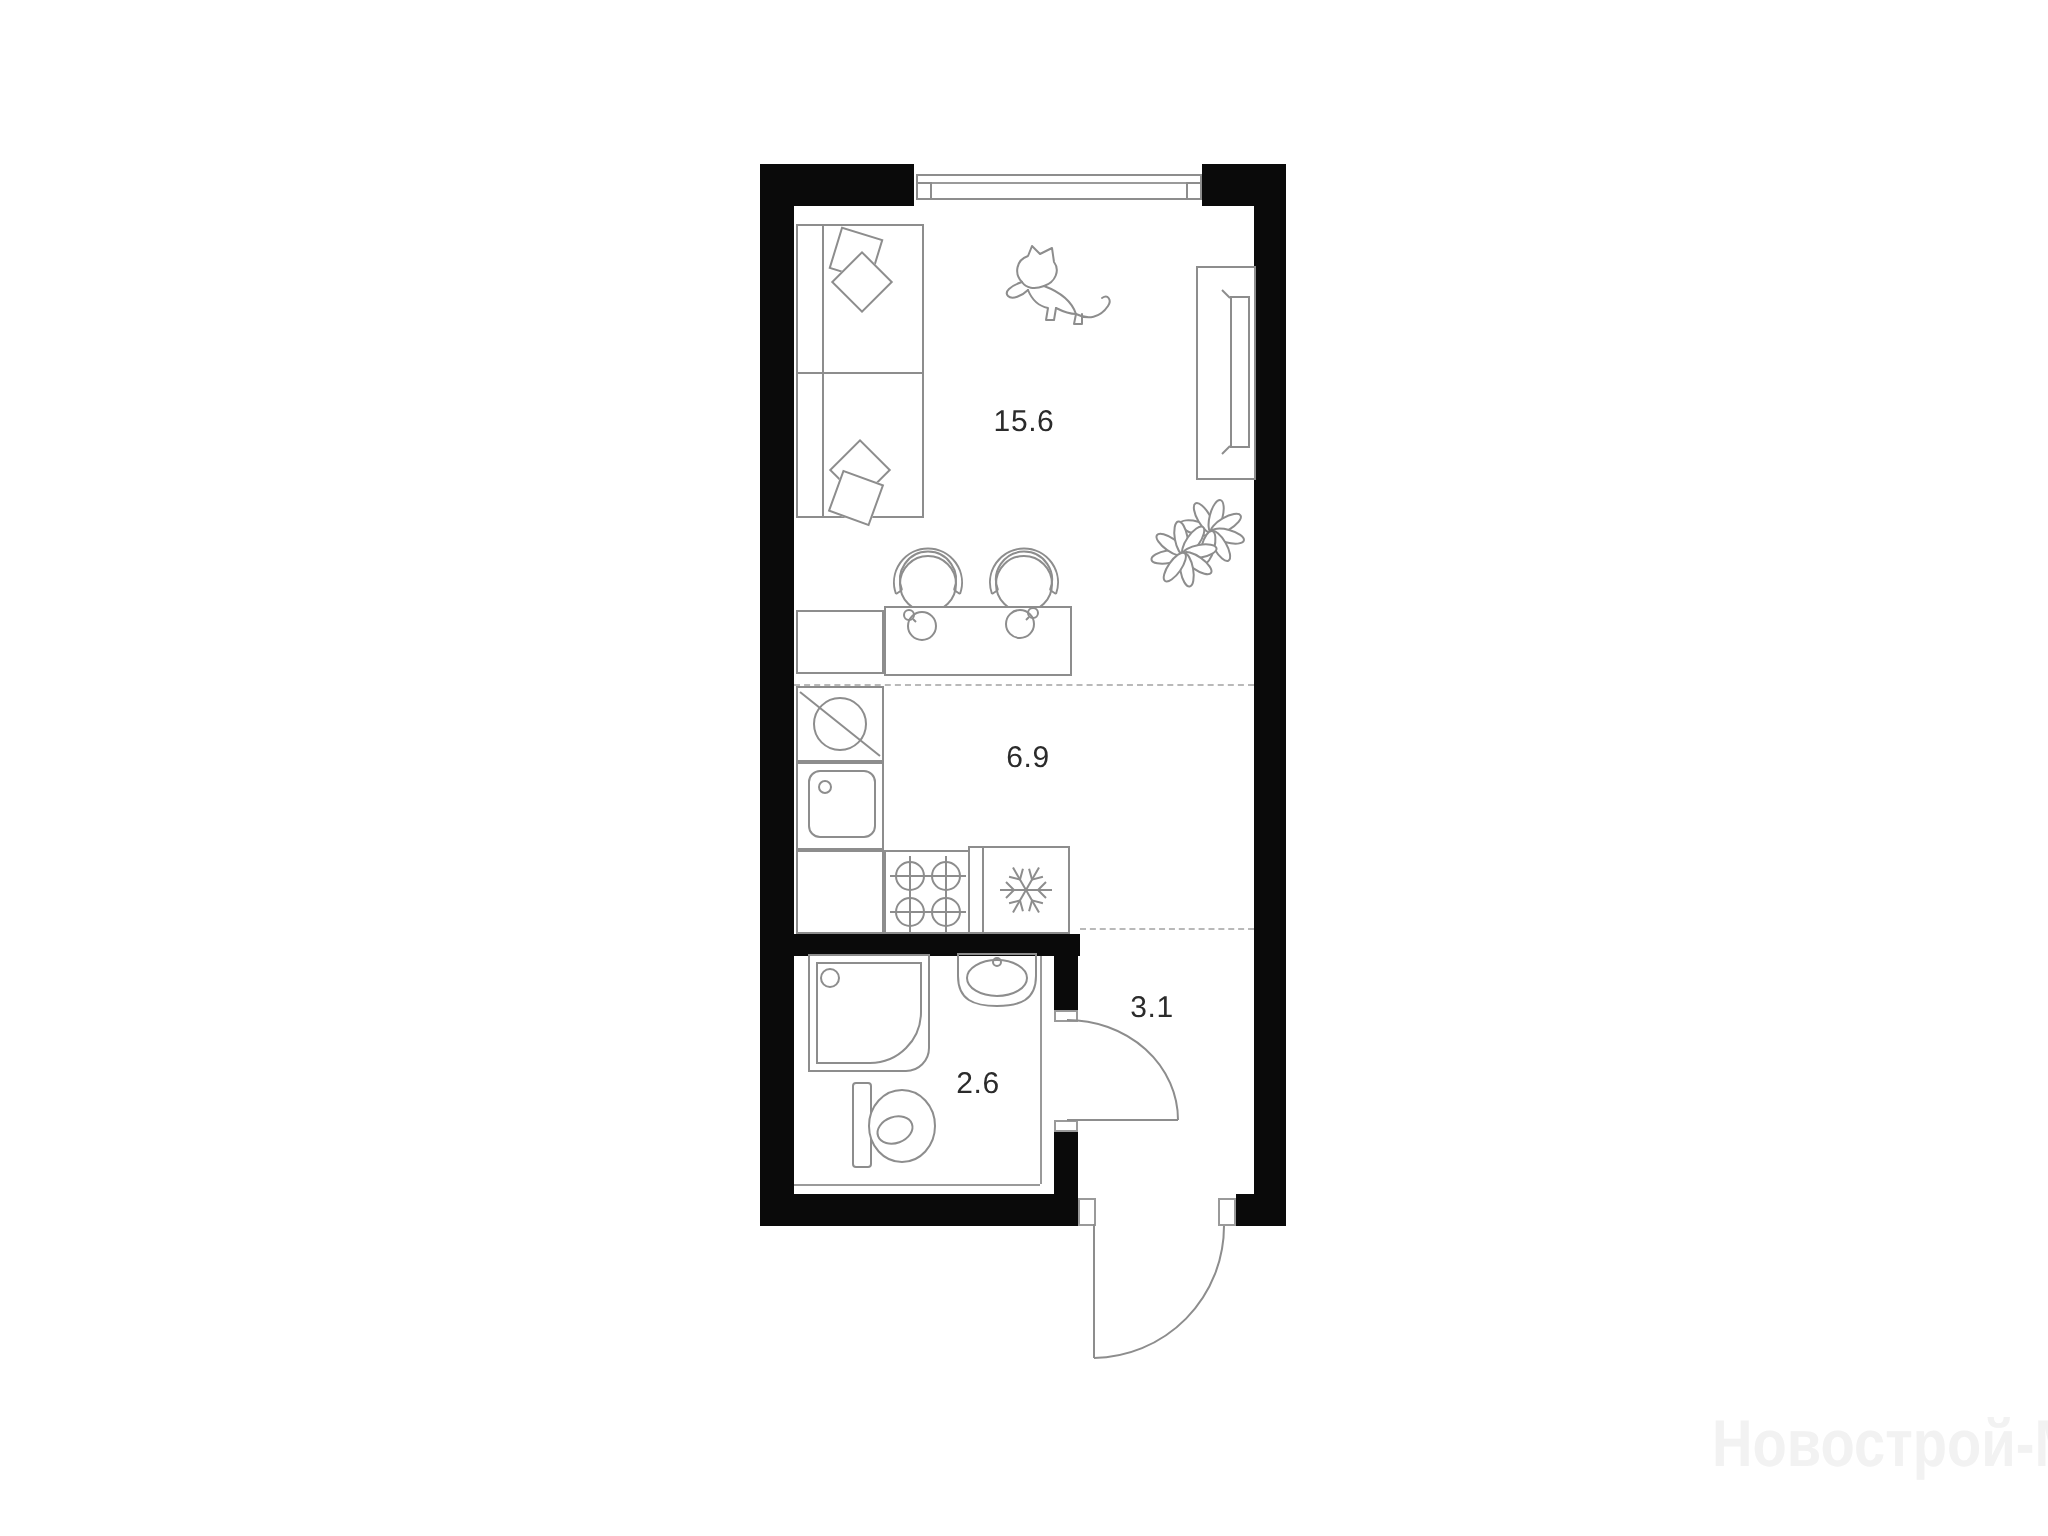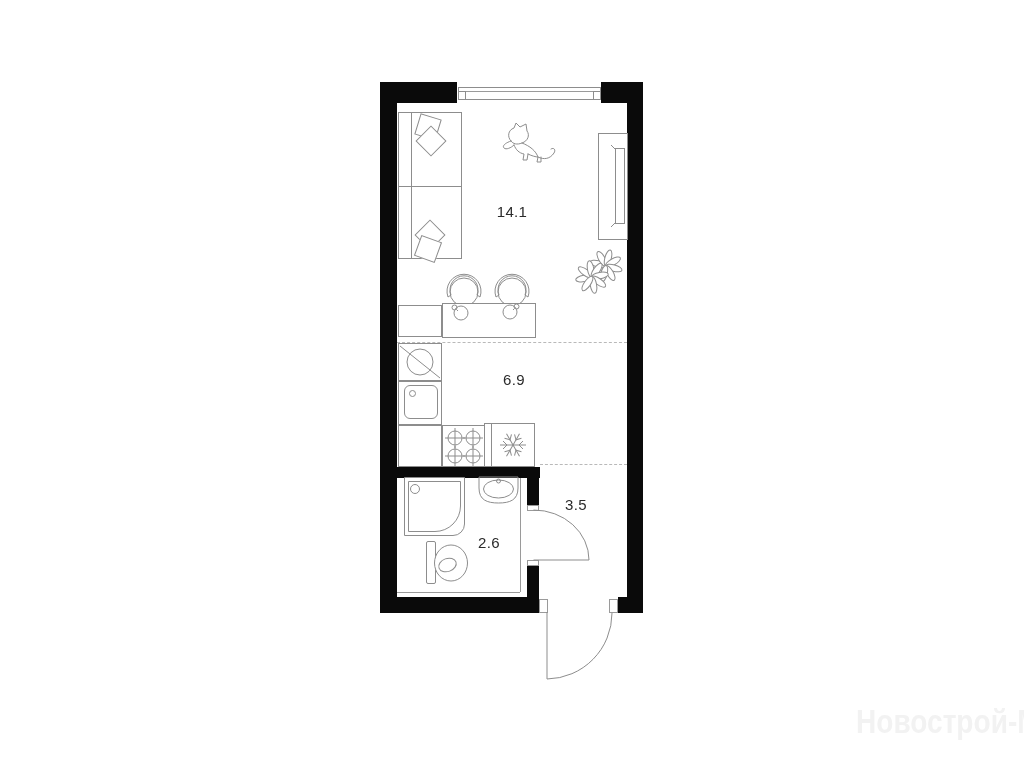--- a/index.html
+++ b/index.html
@@ -220,20 +220,20 @@
 
   <div class="cap" style="left:539px;top:599px;width:9px;height:14px"></div>
   <div class="cap" style="left:609px;top:599px;width:9px;height:14px"></div>
   <svg class="svgabs" style="left:546px;top:612px" width="67" height="69" viewBox="0 0 67 69">
     <g class="sk" stroke="#9a9a9a">
       <path d="M1 0 L1 67"></path>
       <path d="M1 67 A66 66 0 0 0 66 1"></path>
     </g>
   </svg>
 
-  <div class="lbl" style="left:512px;top:211px">14.1</div>
+  <div class="lbl" style="left:512px;top:211px">15.6</div>
   <div class="lbl" style="left:514px;top:379px">6.9</div>
-  <div class="lbl" style="left:576px;top:504px">3.5</div>
+  <div class="lbl" style="left:576px;top:504px">3.1</div>
   <div class="lbl" style="left:489px;top:542px">2.6</div>
 
   <div class="wm">Новострой-М</div>
 
 </div>
 
 </body></html>

